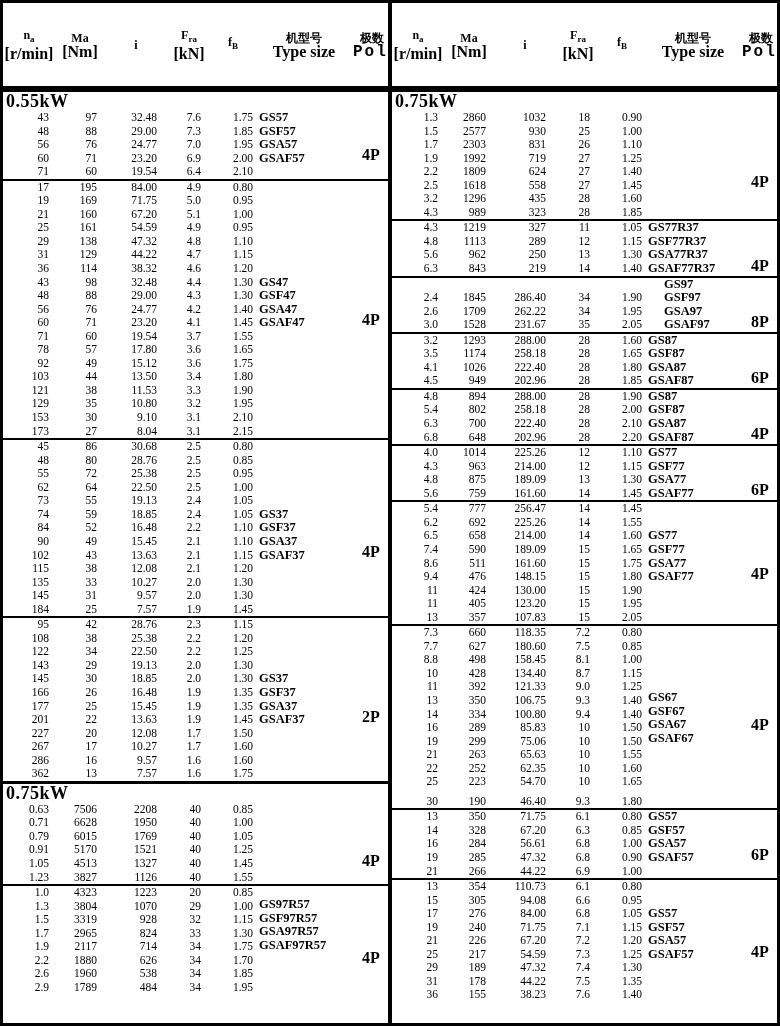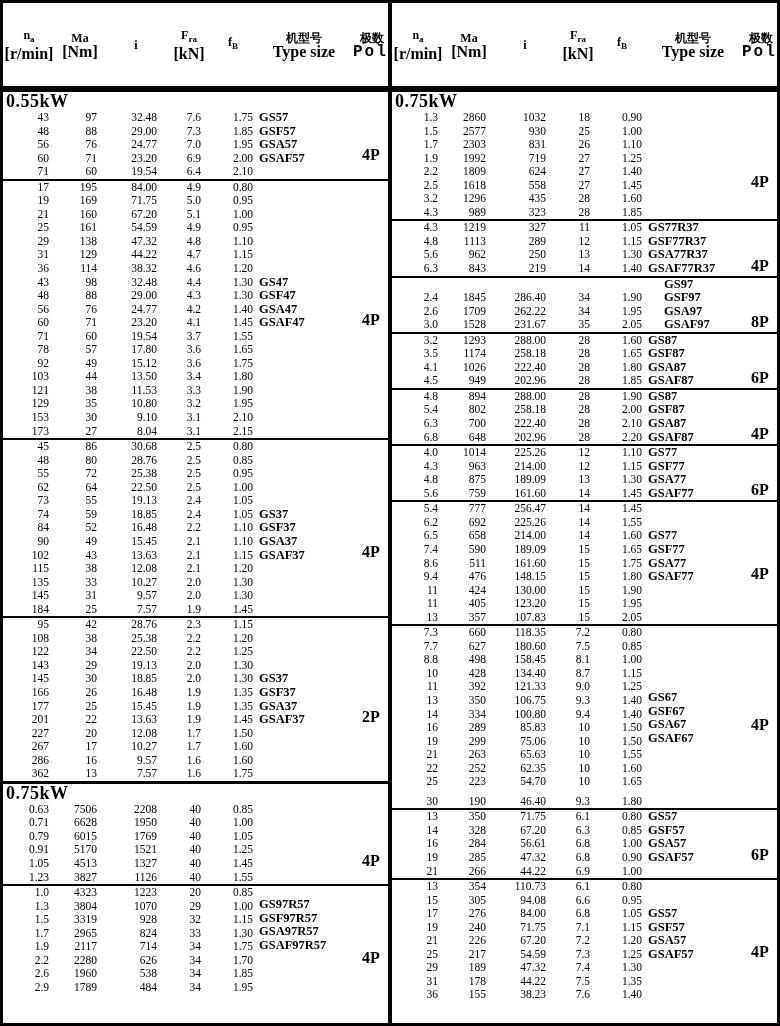--- a/index.html
+++ b/index.html
@@ -522,21 +522,21 @@
           </div>
           <div class="row">
             <div class="c na">1.9</div>
             <div class="c ma">2117</div>
             <div class="c i">714</div>
             <div class="c fra">34</div>
             <div class="c fb">1.75</div>
           </div>
           <div class="row">
             <div class="c na">2.2</div>
-            <div class="c ma">2280</div>
+            <div class="c ma">1880</div>
             <div class="c i">626</div>
             <div class="c fra">34</div>
             <div class="c fb">1.70</div>
           </div>
           <div class="row">
             <div class="c na">2.6</div>
             <div class="c ma">1960</div>
             <div class="c i">538</div>
             <div class="c fra">34</div>
             <div class="c fb">1.85</div>

